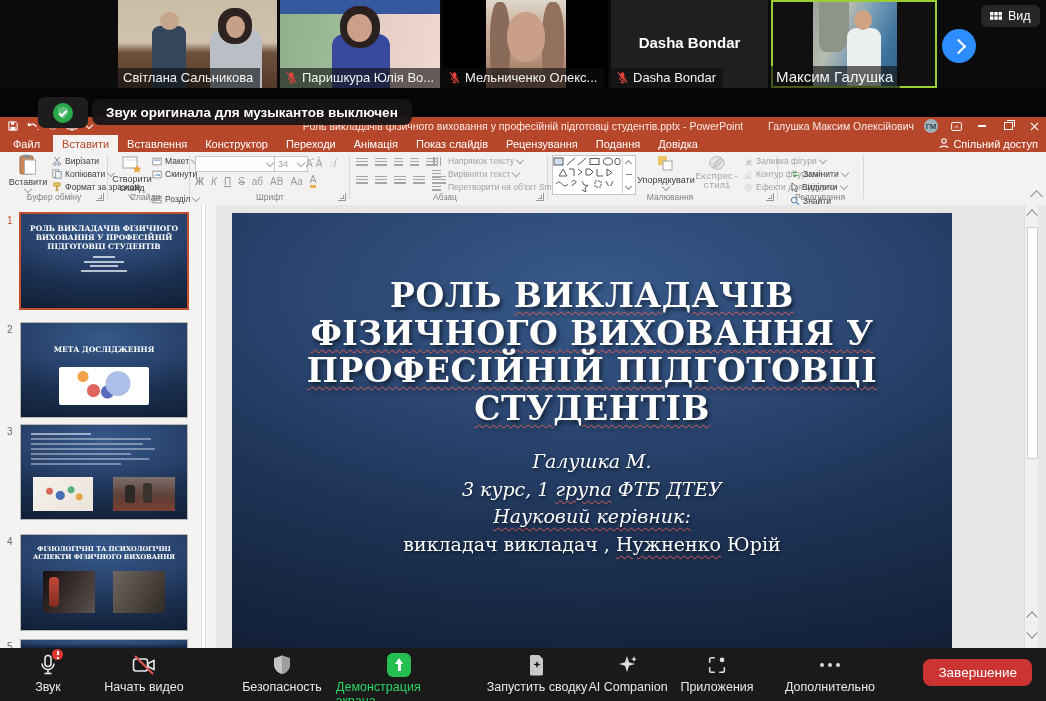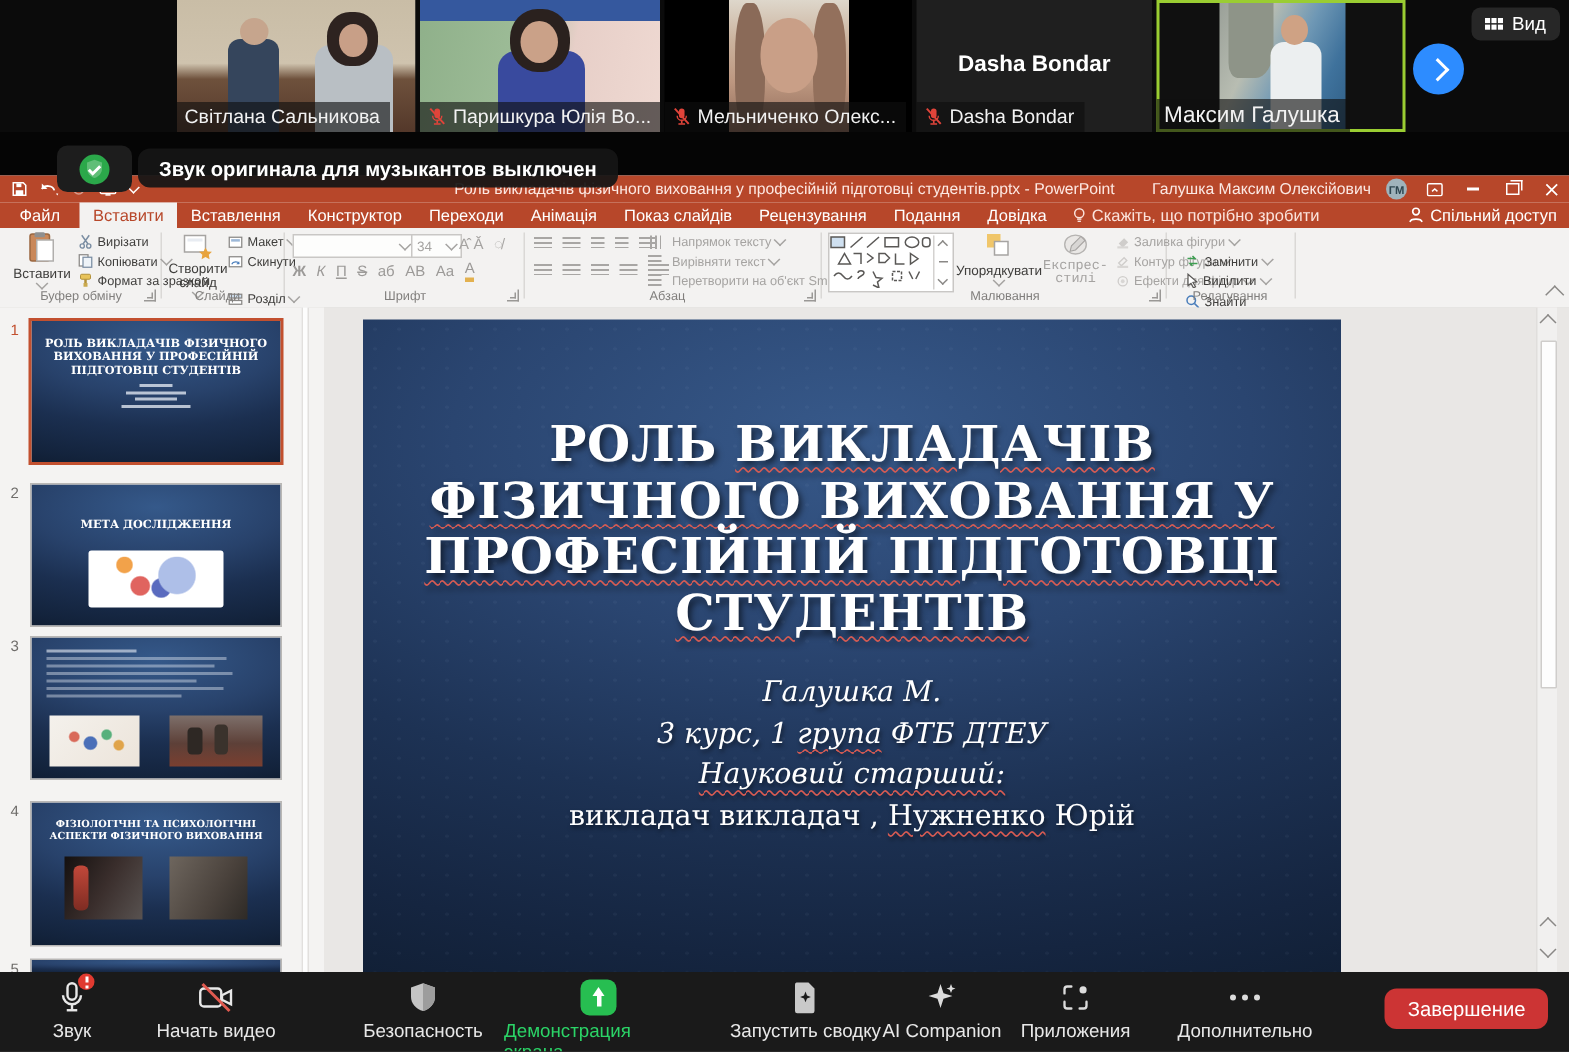--- a/index.html
+++ b/index.html
@@ -67,21 +67,21 @@
   .workarea{position:absolute;left:0;top:88px;width:100%;height:443px;background:#e9e7e5;}
   .thumbpanel{position:absolute;left:0;top:0;width:216px;height:100%;background:#f4f3f2;}
   .panel-scroll{position:absolute;left:201px;top:0;width:3px;height:100%;background:#fdfdfd;border-left:1px solid #e2e0de;border-right:1px solid #e2e0de;}
   .thumb{position:absolute;left:20px;width:166px;background:#12233c;border:1px solid #b9b7b5;overflow:hidden;}
   .thumb.sel{border:2px solid #C2502F;left:19px;}
   .tnum{position:absolute;left:7px;font-size:10px;color:#6e6c6a;}
   .slide-grad{background:radial-gradient(ellipse 130% 95% at 50% 16%, #35598a 0%, #28426b 38%, #1b2f50 62%, #13233c 88%, #0f1c30 100%);}
   .tminiline{background:rgba(235,240,248,.75);height:2px;margin:2.5px auto 0;}
 
   
-  .mainslide{position:absolute;left:242px;top:8px;width:652px;height:435px;
+  .mainslide{position:absolute;left:232px;top:8px;width:720px;height:435px;
      background:radial-gradient(ellipse 120% 95% at 50% 18%, #37598a 0%, #2a4570 34%, #1d3254 60%, #152540 84%, #101e33 100%);}
   .mainslide:after{content:"";position:absolute;inset:0;background-image:radial-gradient(rgba(180,200,230,.05) 1.2px,transparent 1.3px);background-size:16px 13px;}
   .stitle{position:absolute;left:0;right:0;top:64px;text-align:center;color:#fff;
      font-family:"DejaVu Serif","Liberation Serif",serif;font-weight:bold;font-size:33px;line-height:37.5px;letter-spacing:.5px;
      text-shadow:2px 3px 4px rgba(0,0,0,.55);z-index:2;}
   .ssub{position:absolute;left:0;right:0;top:235px;text-align:center;color:#fff;
      font-family:"DejaVu Serif","Liberation Serif",serif;font-size:19px;line-height:27.5px;
      text-shadow:1px 2px 3px rgba(0,0,0,.5);z-index:2;}
   .it{font-style:italic;}
   .sq{text-decoration:underline wavy #d95b52 1px;text-underline-offset:4px;}
@@ -271,28 +271,20 @@
       <span class="tab file">Файл</span>
       <span class="tab active">Вставити</span>
       <span class="tab">Вставлення</span>
       <span class="tab">Конструктор</span>
       <span class="tab">Переходи</span>
       <span class="tab">Анімація</span>
       <span class="tab">Показ слайдів</span>
       <span class="tab">Рецензування</span>
       <span class="tab">Подання</span>
       <span class="tab">Довідка</span>
-      <span class="tellme">
-        <svg width="9" height="11" viewBox="0 0 10 12">
-            <circle cx="5" cy="4.5" r="3.4" fill="none" stroke="#fbe3dc" stroke-width="1.1"></circle>
-            <rect x="3.4" y="8.4" width="3.2" height="1" fill="#fbe3dc"></rect>
-            <rect x="3.8" y="10" width="2.4" height="1" fill="#fbe3dc"></rect>
-          </svg>
-        <span>Скажіть, що потрібно зробити</span>
-      </span>
       <span class="share">
         <svg width="10" height="11" viewBox="0 0 10 11">
             <circle cx="5" cy="3" r="2.2" fill="none" stroke="#fff" stroke-width="1.1"></circle>
             <path d="M1 10c.5-2.5 7.5-2.5 8 0" fill="none" stroke="#fff" stroke-width="1.1"></path>
           </svg>
         <span>Спільний доступ</span>
       </span>
     </div>
 
     <div class="ribbon">
@@ -589,21 +581,21 @@
       <div class="mainslide">
         <div class="stitle">
           <div><span>РОЛЬ </span><span class="sq">ВИКЛАДАЧІВ</span></div>
           <div class="sq">ФІЗИЧНОГО ВИХОВАННЯ У</div>
           <div class="sq">ПРОФЕСІЙНІЙ ПІДГОТОВЦІ</div>
           <div class="sq">СТУДЕНТІВ</div>
         </div>
         <div class="ssub">
           <div class="it">Галушка М.</div>
           <div class="it"><span>3 курс, 1 </span><span class="sq">група</span><span> ФТБ ДТЕУ</span></div>
-          <div class="it sq">Науковий старший:</div>
+          <div class="it sq">Науковий керівник:</div>
           <div><span>викладач викладач , </span><span class="sq">Нужненко</span><span> Юрій</span></div>
         </div>
       </div>
 
       <div class="vscroll">
         <div class="abs" style="left:3px;top:6px;">
             <span class="sarrow" style="display:block;transform:rotate(45deg);"></span>
           </div>
         <div class="vthumb"></div>
         <div class="abs" style="left:3px;top:408px;">

